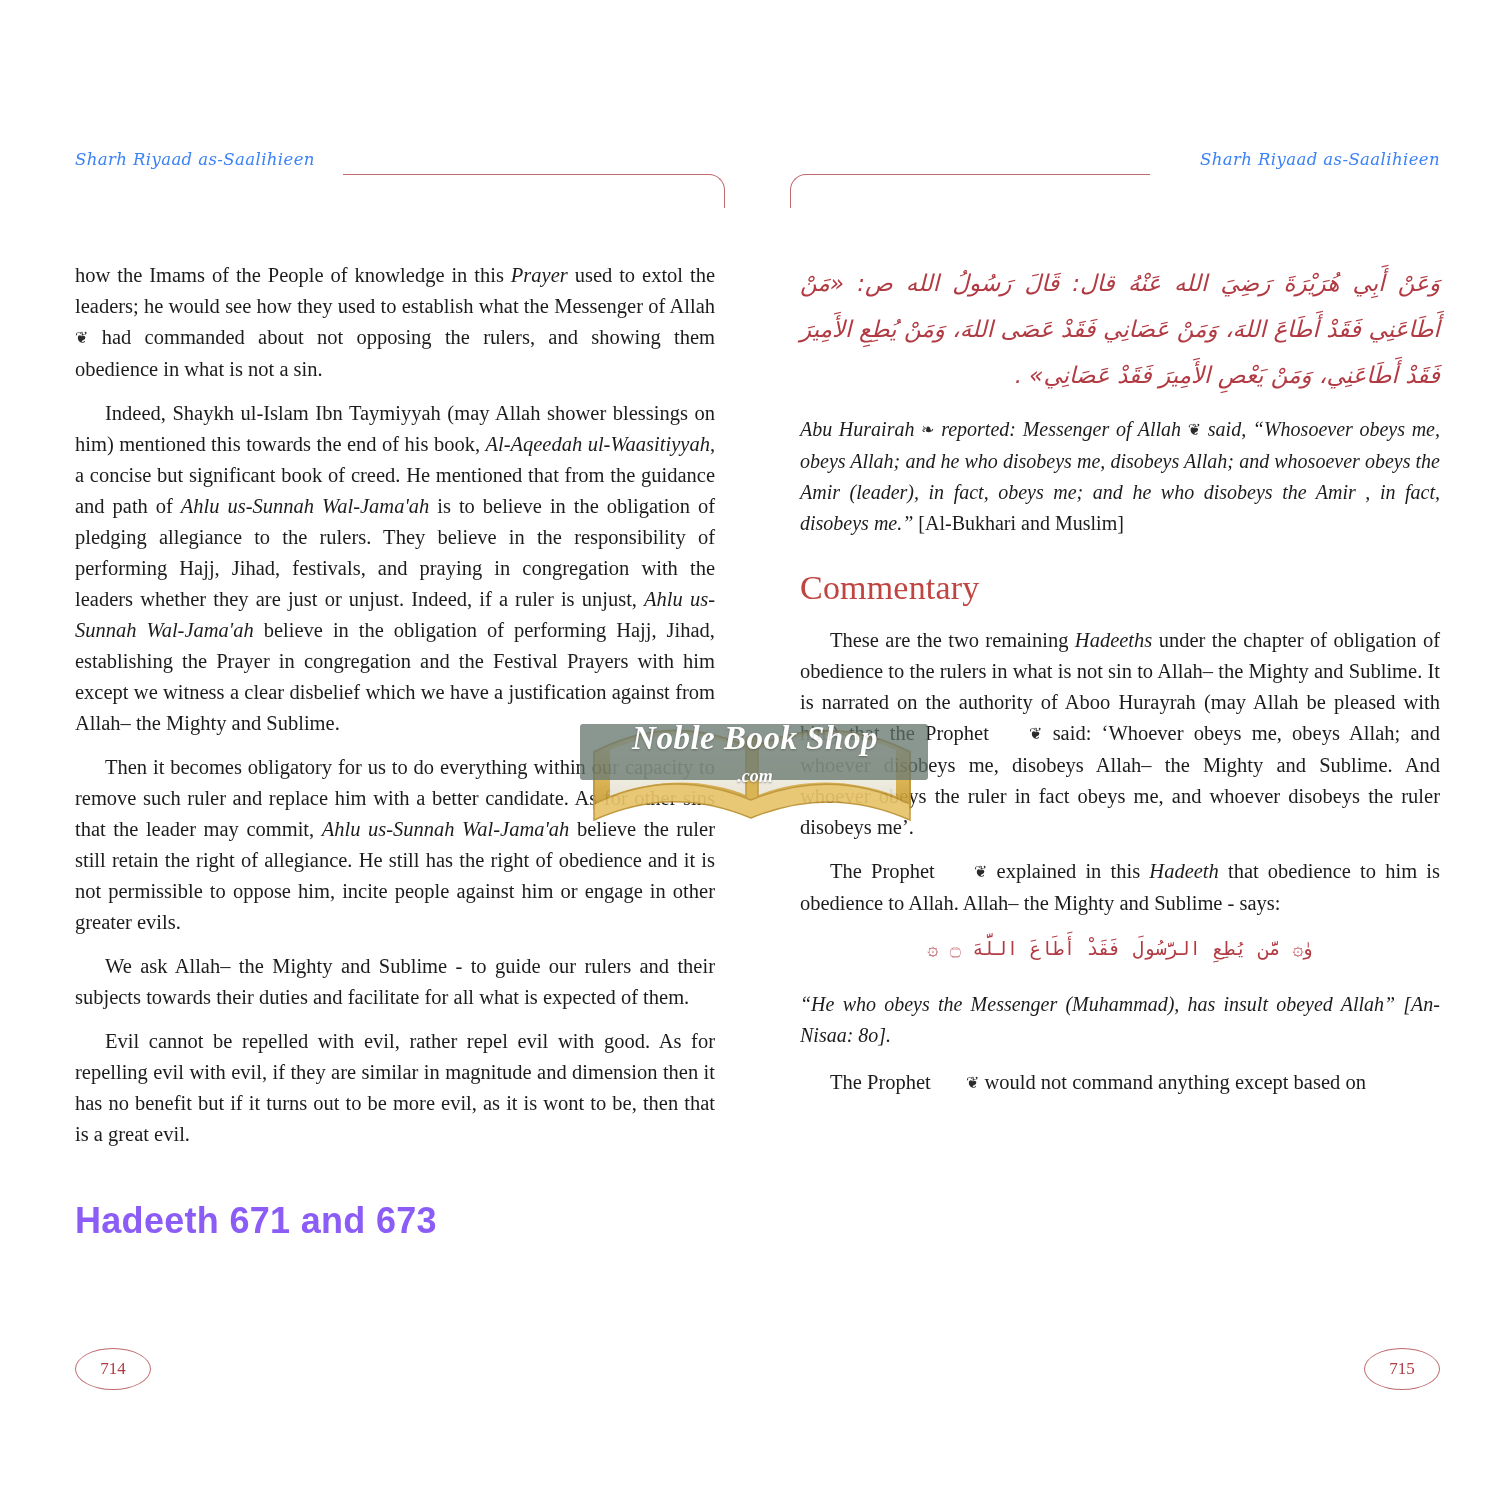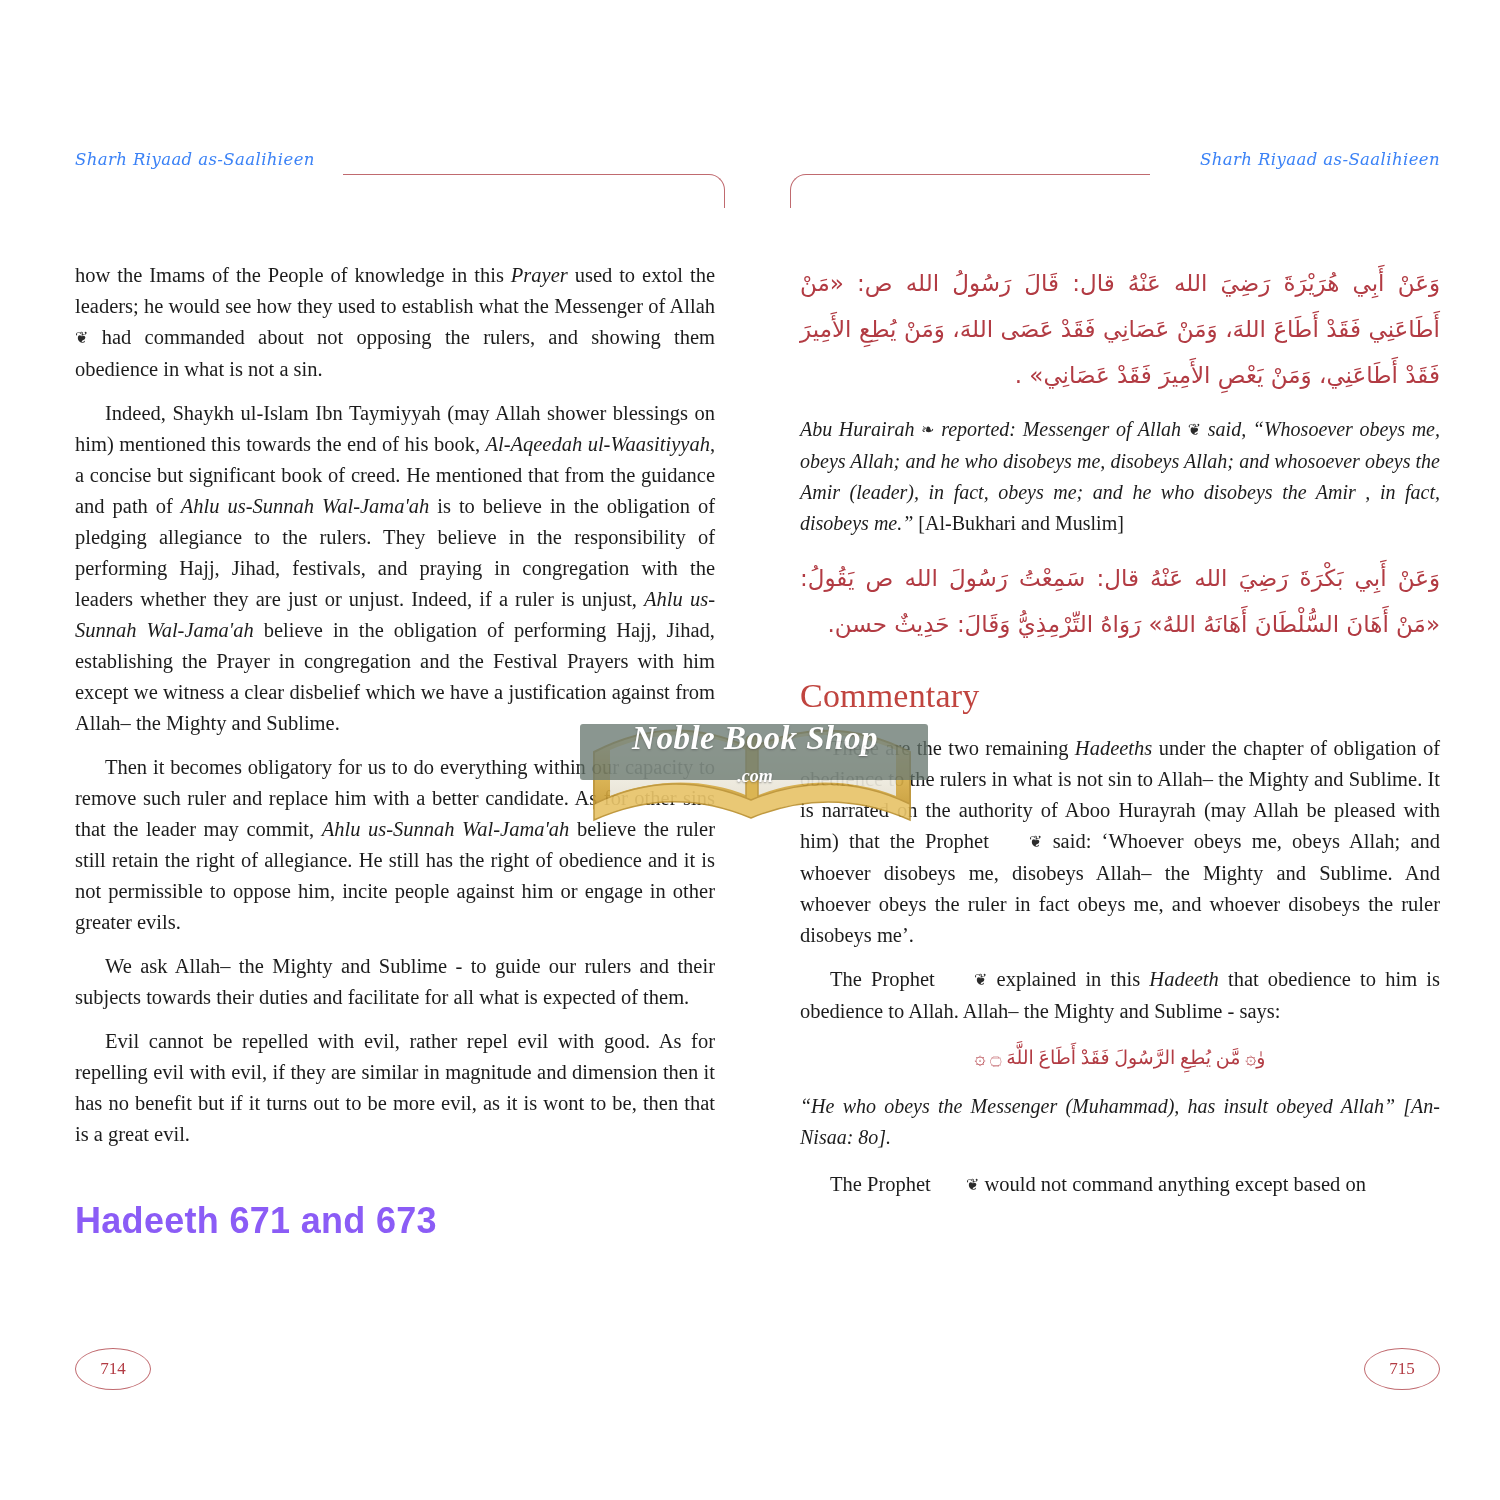--- a/index.html
+++ b/index.html
@@ -105,26 +105,27 @@
 
   
   p.arabic {
     margin: 0 0 16px 0;
     direction: rtl;
     text-align: justify;
     font-family: "DejaVu Sans", sans-serif;
     font-size: 23px;
     line-height: 46px;
     color: #b23b43;
+    font-style: italic;
   }
   p.quran {
-    margin: 14px 0 16px 0;
+    margin: 14px 0 22px 0;
     direction: rtl;
     text-align: center;
-    font-family: Liberation Serif, serif;
+    font-family: Liberation Mono, monospace;
     font-size: 19px;
     line-height: 34px;
     color: #b23b43;
   }
 
   
   .glyph {
     display: inline-block;
     font-family: "DejaVu Sans", sans-serif;
     font-size: 16px;
@@ -254,21 +255,20 @@
       <div class="rule"></div>
     </div>
 
     <div class="body">
       <p class="arabic">وَعَنْ أَبِي هُرَيْرَةَ رَضِيَ الله عَنْهُ قال: قَالَ رَسُولُ الله ص: «مَنْ أَطَاعَنِي فَقَدْ أَطَاعَ اللهَ، وَمَنْ عَصَانِي فَقَدْ عَصَى اللهَ، وَمَنْ يُطِعِ الأَمِيرَ فَقَدْ أَطَاعَنِي، وَمَنْ يَعْصِ الأَمِيرَ فَقَدْ عَصَانِي» .</p>
 
       <p class="trans">
         Abu Hurairah <span class="glyph">❧</span> reported: Messenger of Allah <span class="glyph">❦</span> said, “Whosoever obeys me, obeys Allah; and he who disobeys me, disobeys Allah; and whosoever obeys the Amir (leader), in fact, obeys me; and he who disobeys the Amir , in fact, disobeys me.” <span class="upright">[Al-Bukhari and Muslim]</span>
       </p>
 
-      <p class="arabic">وَعَنْ أَبِي بَكْرَةَ رَضِيَ الله عَنْهُ قال: سَمِعْتُ رَسُولَ الله ص يَقُولُ: «مَنْ أَهَانَ السُّلْطَانَ أَهَانَهُ اللهُ» رَوَاهُ التِّرْمِذِيُّ وَقَالَ: حَدِيثٌ حسن.</p>
 
 
       <h2 class="commentary-head">Commentary</h2>
 
       <p class="para indent">
         These are the two remaining <span class="it">Hadeeths</span> under the chapter of obligation of obedience to the rulers in what is not sin to Allah– the Mighty and Sublime. It is narrated on the authority of Aboo Hurayrah (may Allah be pleased with him) that the Prophet <span class="glyph">❦</span> said: ‘Whoever obeys me, obeys Allah; and whoever disobeys me, disobeys Allah– the Mighty and Sublime. And whoever obeys the ruler in fact obeys me, and whoever disobeys the ruler disobeys me’.
       </p>
 
       <p class="para indent">
         The Prophet <span class="glyph">❦</span> explained in this <span class="it">Hadeeth</span> that obedience to him is obedience to Allah. Allah– the Mighty and Sublime - says:

